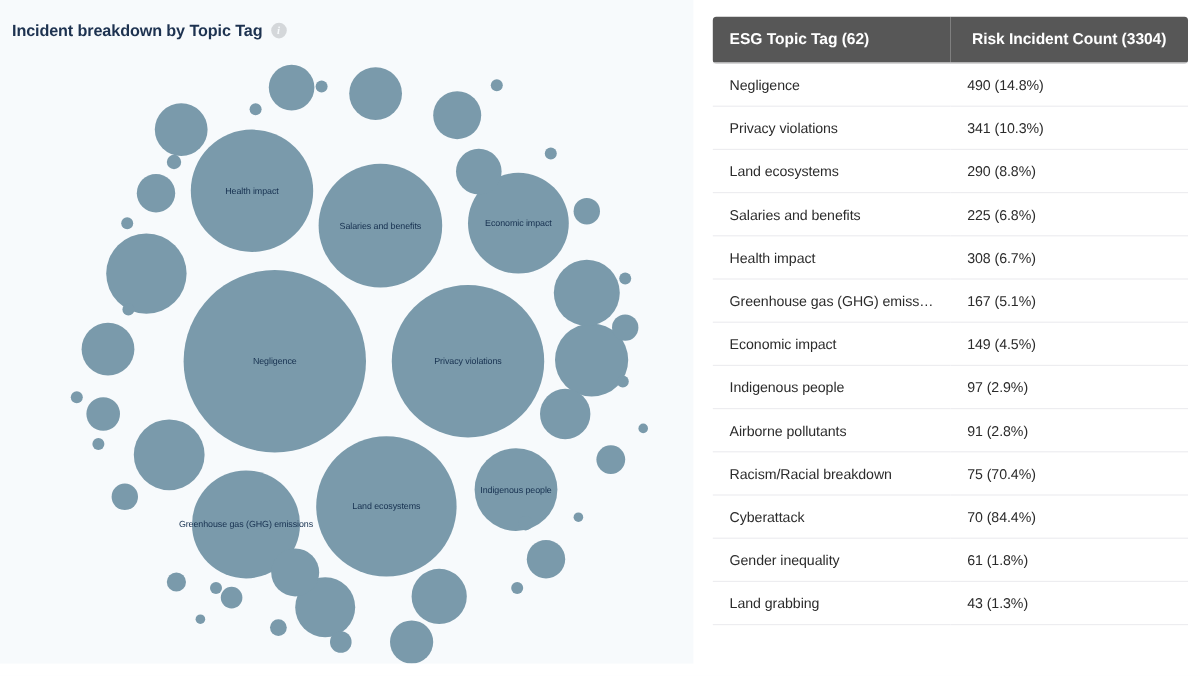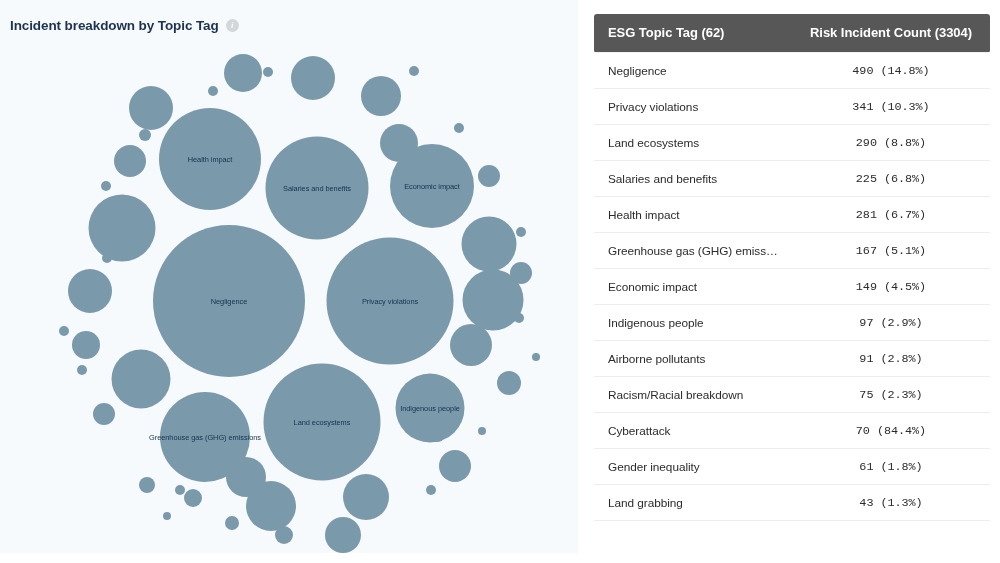--- a/index.html
+++ b/index.html
@@ -103,21 +103,21 @@
     padding: 10.5px 14px 10.5px 14px;
     border-bottom: 1px solid #ededf0;
     background: #ffffff;
     letter-spacing: -0.05px;
     white-space: nowrap;
     overflow: hidden;
     text-overflow: ellipsis;
   }
   .tbl tbody tr:first-child td { border-top: 1px solid #f2f2f4; }
   .tbl tbody td.cell-tag   { text-align: left; }
-  .tbl tbody td.cell-count { text-align: center; font-family: Liberation Mono, monospace; }
+  .tbl tbody td.cell-count { text-align: left; }
   .tbl tbody tr.partial td {
     height: 11px;
     padding: 0;
     border-bottom: none;
   }
 </style>
 </head>
 <body>
 
 <div id="app">
@@ -216,41 +216,41 @@
           <tr>
             <td class="cell-tag">Land ecosystems</td>
             <td class="cell-count">290 (8.8%)</td>
           </tr>
           <tr>
             <td class="cell-tag">Salaries and benefits</td>
             <td class="cell-count">225 (6.8%)</td>
           </tr>
           <tr>
             <td class="cell-tag">Health impact</td>
-            <td class="cell-count">281 (6.7%)</td>
+            <td class="cell-count">308 (6.7%)</td>
           </tr>
           <tr>
             <td class="cell-tag">Greenhouse gas (GHG) emissions</td>
             <td class="cell-count">167 (5.1%)</td>
           </tr>
           <tr>
             <td class="cell-tag">Economic impact</td>
             <td class="cell-count">149 (4.5%)</td>
           </tr>
           <tr>
             <td class="cell-tag">Indigenous people</td>
             <td class="cell-count">97 (2.9%)</td>
           </tr>
           <tr>
             <td class="cell-tag">Airborne pollutants</td>
             <td class="cell-count">91 (2.8%)</td>
           </tr>
           <tr>
             <td class="cell-tag">Racism/Racial breakdown</td>
-            <td class="cell-count">75 (2.3%)</td>
+            <td class="cell-count">75 (70.4%)</td>
           </tr>
           <tr>
             <td class="cell-tag">Cyberattack</td>
             <td class="cell-count">70 (84.4%)</td>
           </tr>
           <tr>
             <td class="cell-tag">Gender inequality</td>
             <td class="cell-count">61 (1.8%)</td>
           </tr>
           <tr>

